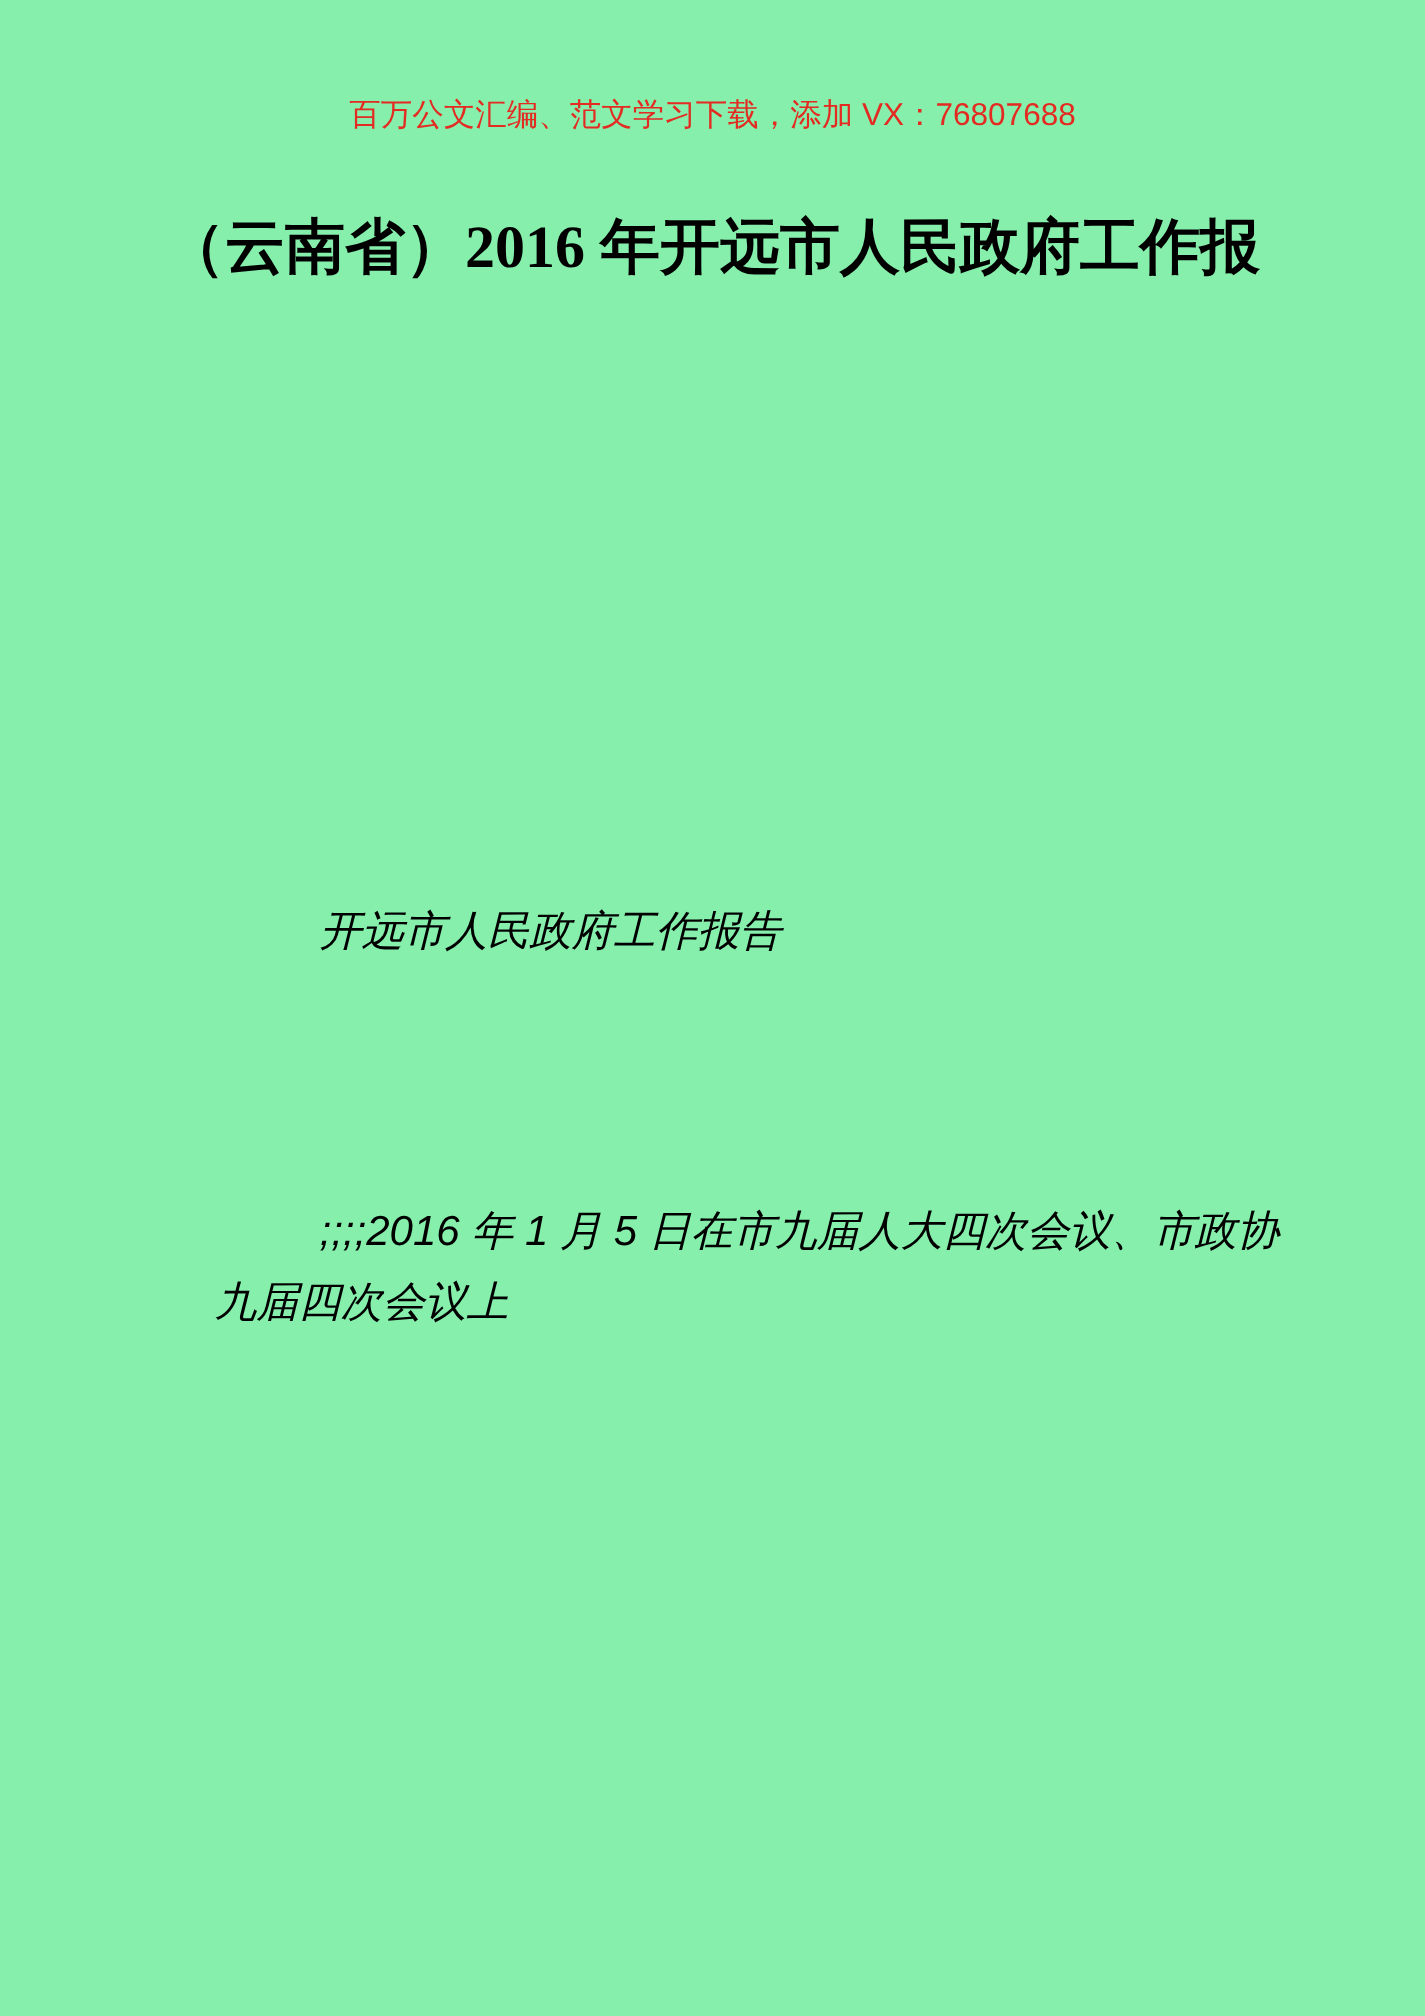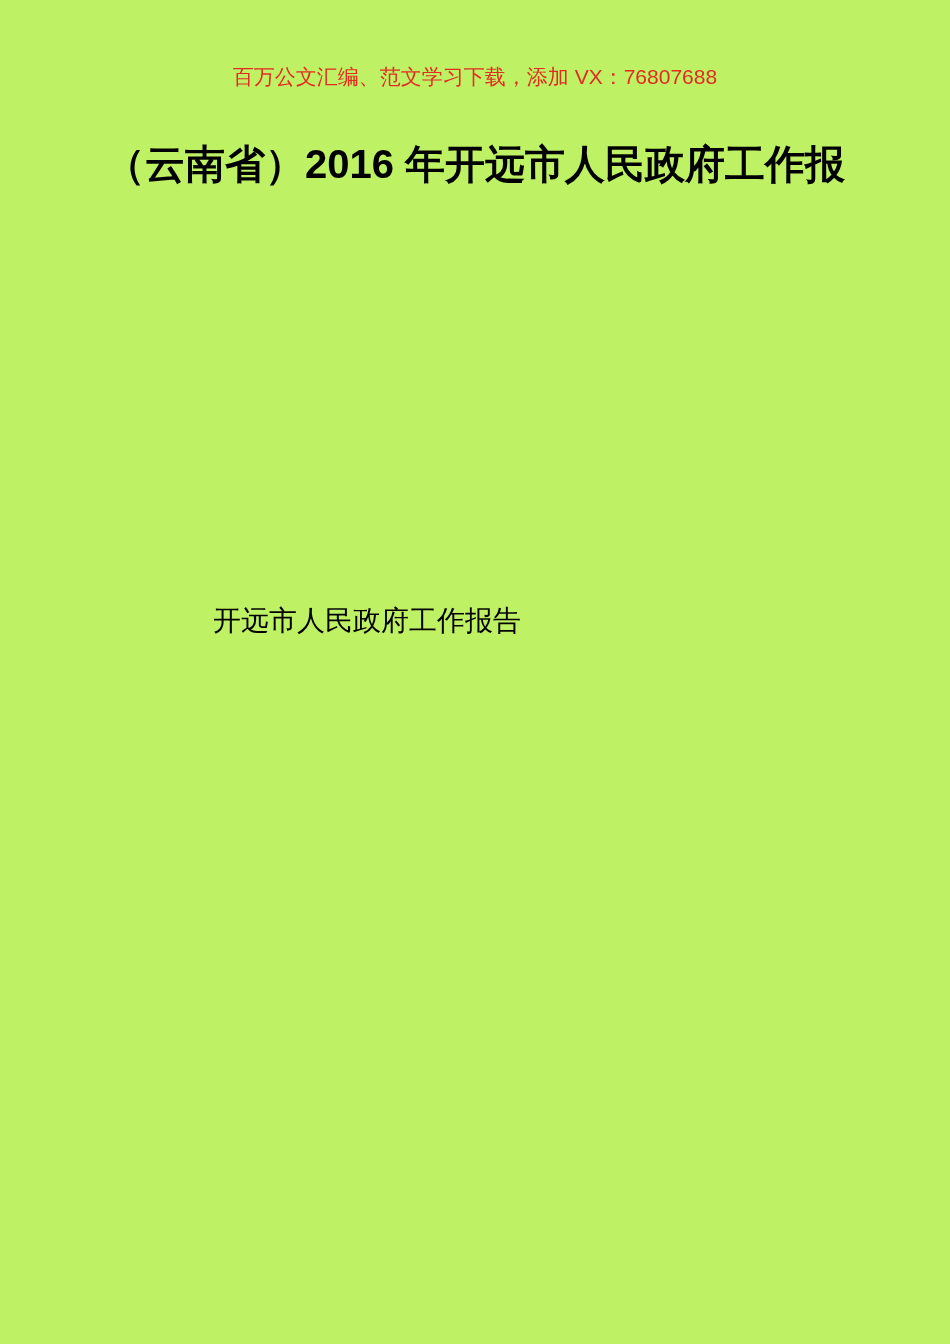--- a/index.html
+++ b/index.html
@@ -4,21 +4,21 @@
 <style>
   html, body {
     margin: 0;
     padding: 0;
     background: #ffffff;
   }
   .page {
     position: relative;
     width: 950px;
     height: 1344px;
-    background: #bef264;
+    background: #86efac;
     font-family: "Liberation Sans", sans-serif;
     color: #000000;
     overflow: hidden;
   }
   .notice {
     position: absolute;
     top: 63px;
     left: 0;
     width: 100%;
     text-align: center;
@@ -28,39 +28,40 @@
     white-space: pre;
   }
   .doc-title {
     position: absolute;
     top: 136px;
     left: 0;
     width: 100%;
     margin: 0;
     text-align: center;
     
-    font-family: Liberation Sans, sans-serif;
+    font-family: Liberation Serif, serif;
     font-size: 40px;
     font-weight: 700;
     line-height: 57px;
     color: #000000;
   }
   .doc-title .line {
     white-space: pre;
   }
   .para {
     position: absolute;
     left: 143px;
     width: 730px;
     font-size: 28px;
     line-height: 47px;
     color: #000000;
   }
   .para .line {
     white-space: pre;
+    font-style: italic;
   }
   .para .line.indent {
     padding-left: 70px;
   }
   .para-1 { top: 597px; }
   .para-2 { top: 797px; }
   .para-3 { top: 1044px; }
 </style>
 </head>
 <body>
@@ -70,15 +71,19 @@
   <div class="notice">百万公文汇编、范文学习下载，添加 VX：76807688</div>
 
   <h1 class="doc-title">
     <div class="line">（云南省）2016 年开远市人民政府工作报</div>
   </h1>
 
   <div class="para para-1">
     <div class="line indent">开远市人民政府工作报告</div>
   </div>
 
+  <div class="para para-2">
+    <div class="line indent">;;;;2016 年 1 月 5 日在市九届人大四次会议、市政协</div>
+    <div class="line">九届四次会议上</div>
+  </div>
 
 
 </div>
 
 </body></html>

